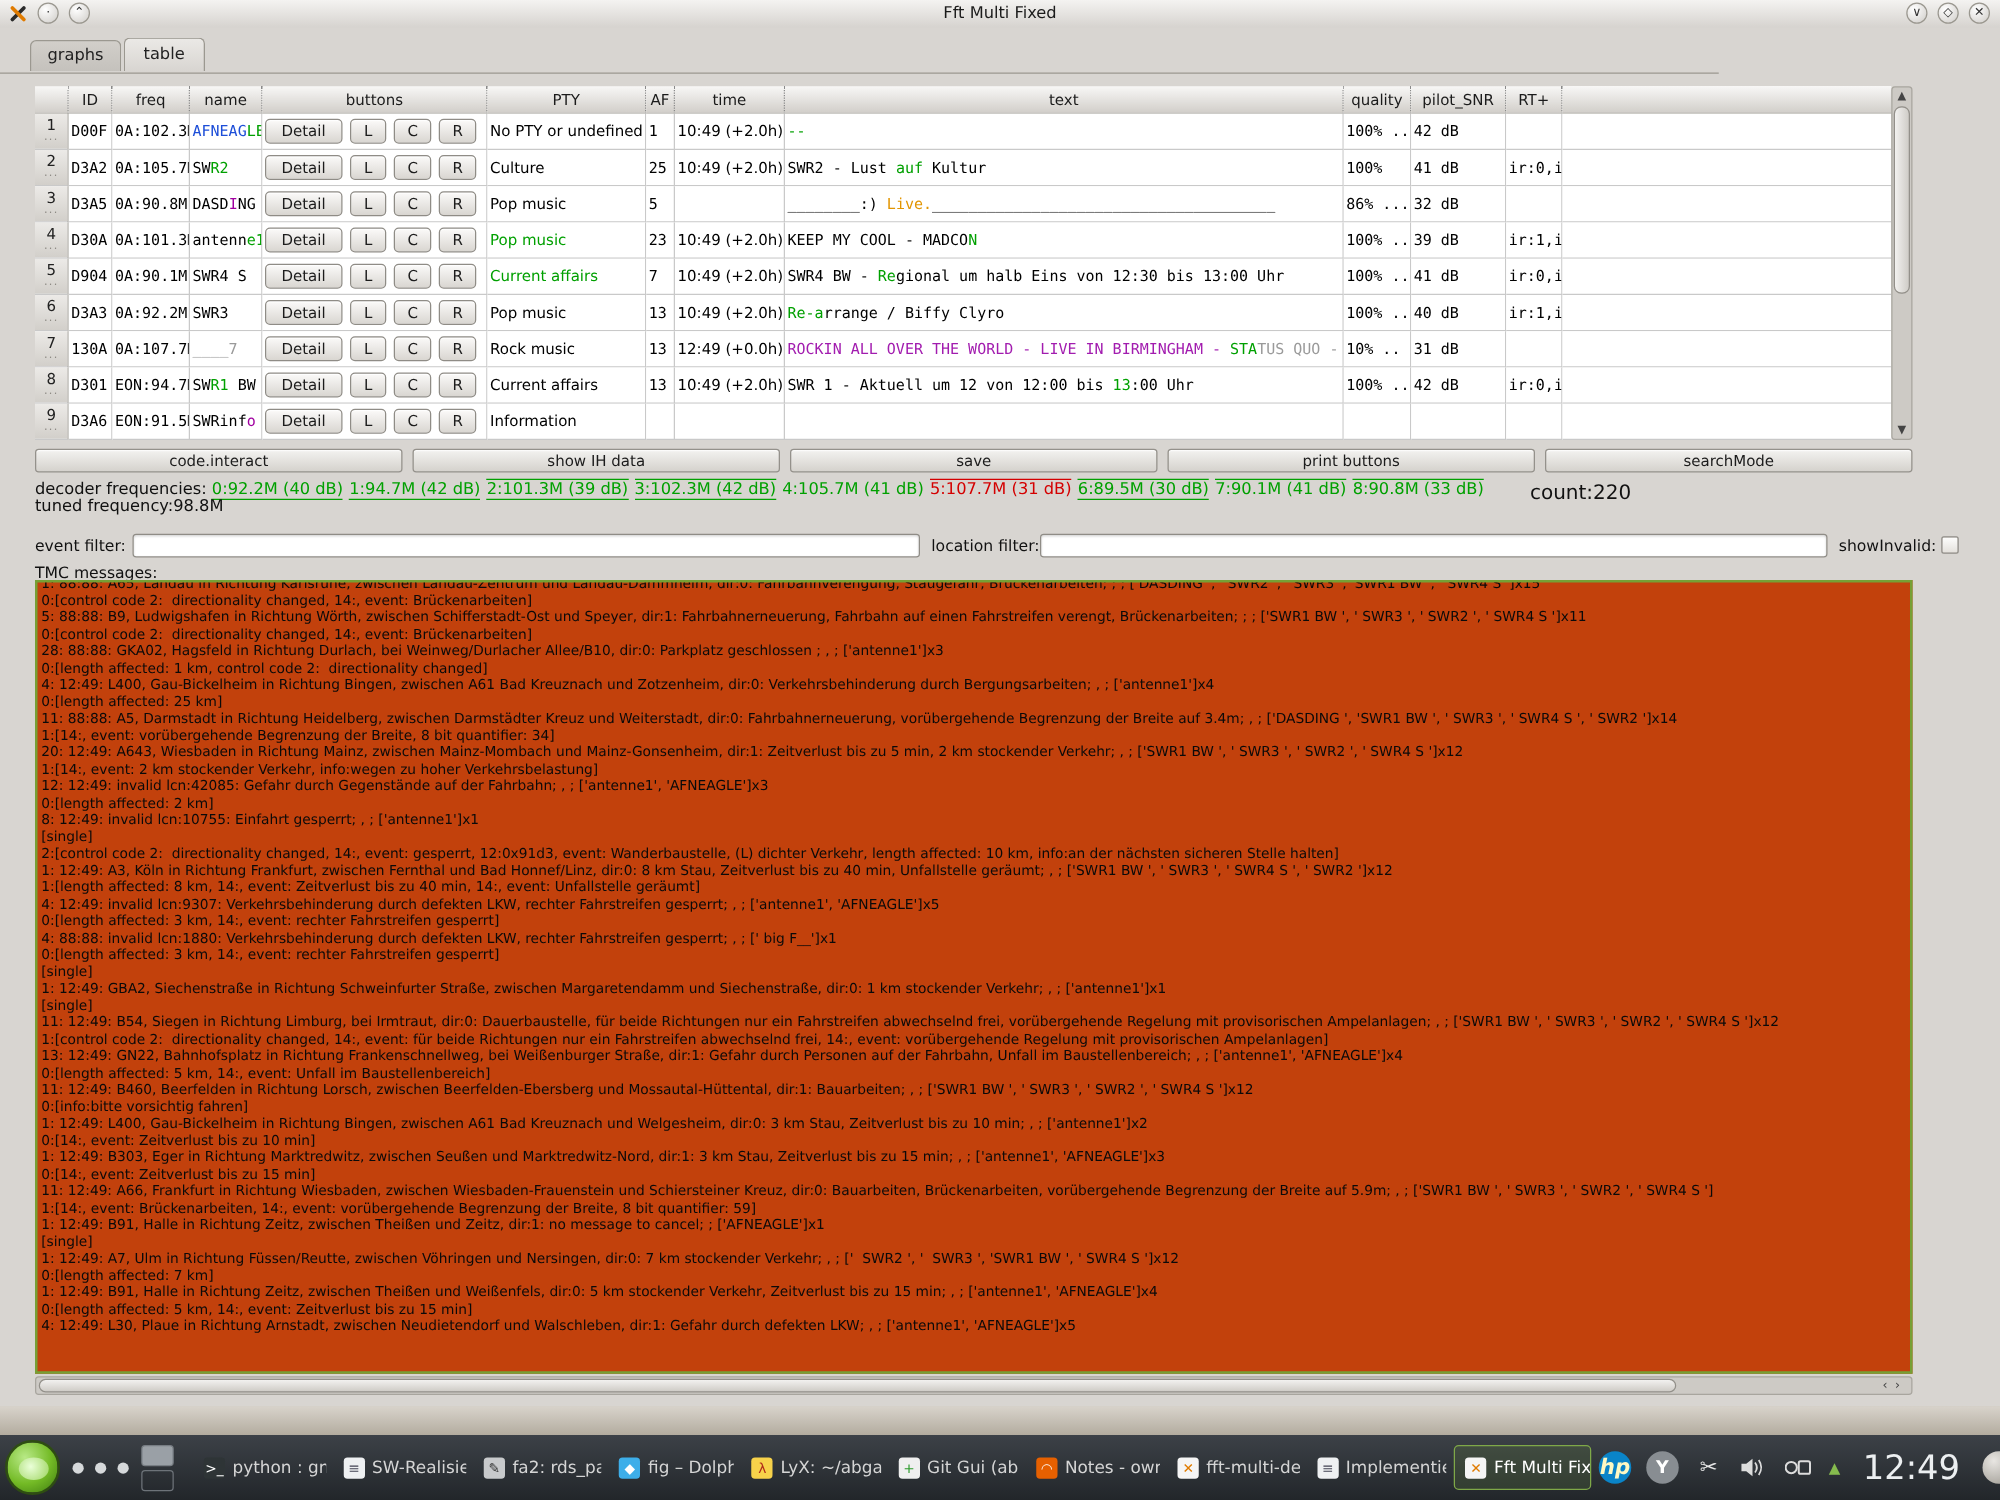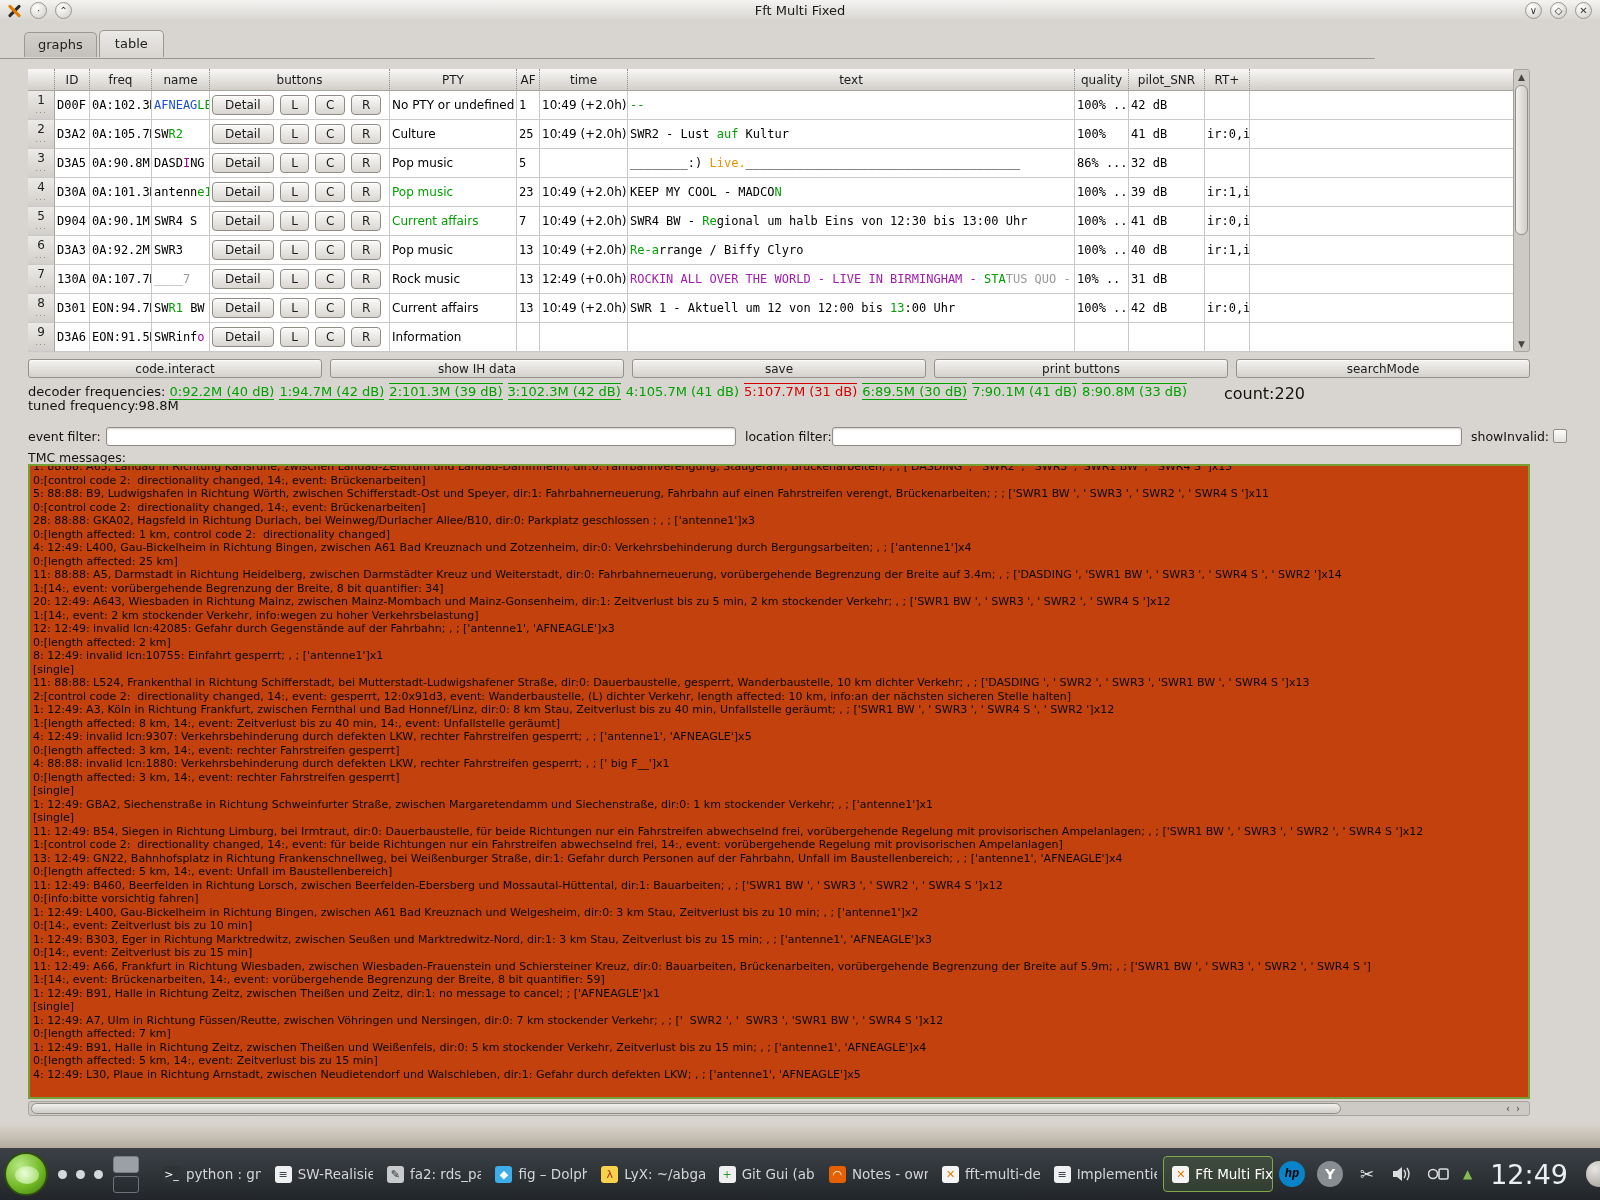--- a/index.html
+++ b/index.html
@@ -105,21 +105,21 @@
   .pg { width:26px; height:17px; border-radius:3px; }
   .pg.a { background:#9aa0a6; border:1px solid #777d83; }
   .pg.b { background:transparent; border:1px solid #6d7379; }
   .task { display:flex; align-items:center; gap:6px; height:36px; padding:0 8px; margin-right:6px;
     max-width:132px; overflow:hidden; white-space:nowrap; font-size:13.5px; color:#d5d5d5; border-radius:4px; }
   .task.active { border:1px solid #7fa848; background:rgba(110,150,60,.18); color:#fff; }
   .ticon { width:17px; height:17px; border-radius:3px; flex:0 0 17px; display:flex; align-items:center;
     justify-content:center; font-size:11px; color:#fff; }
   .tray { margin-left:auto; display:flex; align-items:center; gap:12px; padding-right:2px; }
   .trayicon { width:24px; height:24px; display:flex; align-items:center; justify-content:center; }
-  .hp { width:26px; height:26px; border-radius:50%; background:#0a84c8; color:#000000; font-size:12px; font-style:italic; font-weight:bold; display:flex; align-items:center; justify-content:center;font-family:Liberation Mono, monospace; }
+  .hp { width:26px; height:26px; border-radius:50%; background:#0a84c8; color:#fef9c3; font-size:17px; font-style:italic; font-weight:bold; display:flex; align-items:center; justify-content:center; }
   .ycirc { width:26px; height:26px; border-radius:50%; background:#888d92; color:#fff; font-size:14px; font-weight:bold; display:flex; align-items:center; justify-content:center; }
   .white { color:#e8e8e8; font-size:17px; }
   .uparrow { color:#86bb4e; font-size:12px; }
   .clock { font-size:27px; color:#eceff1; margin:0 6px; }
   .halfmoon { width:26px; height:26px; border-radius:50%; background:radial-gradient(circle at 35% 30%,#e8e6e2,#9a968e); margin-right:-14px; }
 </style>
 </head>
 <body>
 
 <div class="win">
@@ -334,21 +334,20 @@
           <div class="tmcline">4: 12:49: L400, Gau-Bickelheim in Richtung Bingen, zwischen A61 Bad Kreuznach und Zotzenheim, dir:0: Verkehrsbehinderung durch Bergungsarbeiten; , ; ['antenne1']x4</div>
           <div class="tmcline">0:[length affected: 25 km]</div>
           <div class="tmcline">11: 88:88: A5, Darmstadt in Richtung Heidelberg, zwischen Darmstädter Kreuz und Weiterstadt, dir:0: Fahrbahnerneuerung, vorübergehende Begrenzung der Breite auf 3.4m; , ; ['DASDING ', 'SWR1 BW ', ' SWR3 ', ' SWR4 S ', ' SWR2 ']x14</div>
           <div class="tmcline">1:[14:, event: vorübergehende Begrenzung der Breite, 8 bit quantifier: 34]</div>
           <div class="tmcline">20: 12:49: A643, Wiesbaden in Richtung Mainz, zwischen Mainz-Mombach und Mainz-Gonsenheim, dir:1: Zeitverlust bis zu 5 min, 2 km stockender Verkehr; , ; ['SWR1 BW ', ' SWR3 ', ' SWR2 ', ' SWR4 S ']x12</div>
           <div class="tmcline">1:[14:, event: 2 km stockender Verkehr, info:wegen zu hoher Verkehrsbelastung]</div>
           <div class="tmcline">12: 12:49: invalid lcn:42085: Gefahr durch Gegenstände auf der Fahrbahn; , ; ['antenne1', 'AFNEAGLE']x3</div>
           <div class="tmcline">0:[length affected: 2 km]</div>
           <div class="tmcline">8: 12:49: invalid lcn:10755: Einfahrt gesperrt; , ; ['antenne1']x1</div>
           <div class="tmcline">[single]</div>
-          <div class="tmcline">11: 88:88: L524, Frankenthal in Richtung Schifferstadt, bei Mutterstadt-Ludwigshafener Straße, dir:0: Dauerbaustelle, gesperrt, Wanderbaustelle, 10 km dichter Verkehr; , ; ['DASDING ', ' SWR2 ', ' SWR3 ', 'SWR1 BW ', ' SWR4 S ']x13</div>
           <div class="tmcline">2:[control code 2:  directionality changed, 14:, event: gesperrt, 12:0x91d3, event: Wanderbaustelle, (L) dichter Verkehr, length affected: 10 km, info:an der nächsten sicheren Stelle halten]</div>
           <div class="tmcline">1: 12:49: A3, Köln in Richtung Frankfurt, zwischen Fernthal und Bad Honnef/Linz, dir:0: 8 km Stau, Zeitverlust bis zu 40 min, Unfallstelle geräumt; , ; ['SWR1 BW ', ' SWR3 ', ' SWR4 S ', ' SWR2 ']x12</div>
           <div class="tmcline">1:[length affected: 8 km, 14:, event: Zeitverlust bis zu 40 min, 14:, event: Unfallstelle geräumt]</div>
           <div class="tmcline">4: 12:49: invalid lcn:9307: Verkehrsbehinderung durch defekten LKW, rechter Fahrstreifen gesperrt; , ; ['antenne1', 'AFNEAGLE']x5</div>
           <div class="tmcline">0:[length affected: 3 km, 14:, event: rechter Fahrstreifen gesperrt]</div>
           <div class="tmcline">4: 88:88: invalid lcn:1880: Verkehrsbehinderung durch defekten LKW, rechter Fahrstreifen gesperrt; , ; [' big F__']x1</div>
           <div class="tmcline">0:[length affected: 3 km, 14:, event: rechter Fahrstreifen gesperrt]</div>
           <div class="tmcline">[single]</div>
           <div class="tmcline">1: 12:49: GBA2, Siechenstraße in Richtung Schweinfurter Straße, zwischen Margaretendamm und Siechenstraße, dir:0: 1 km stockender Verkehr; , ; ['antenne1']x1</div>
           <div class="tmcline">[single]</div>

